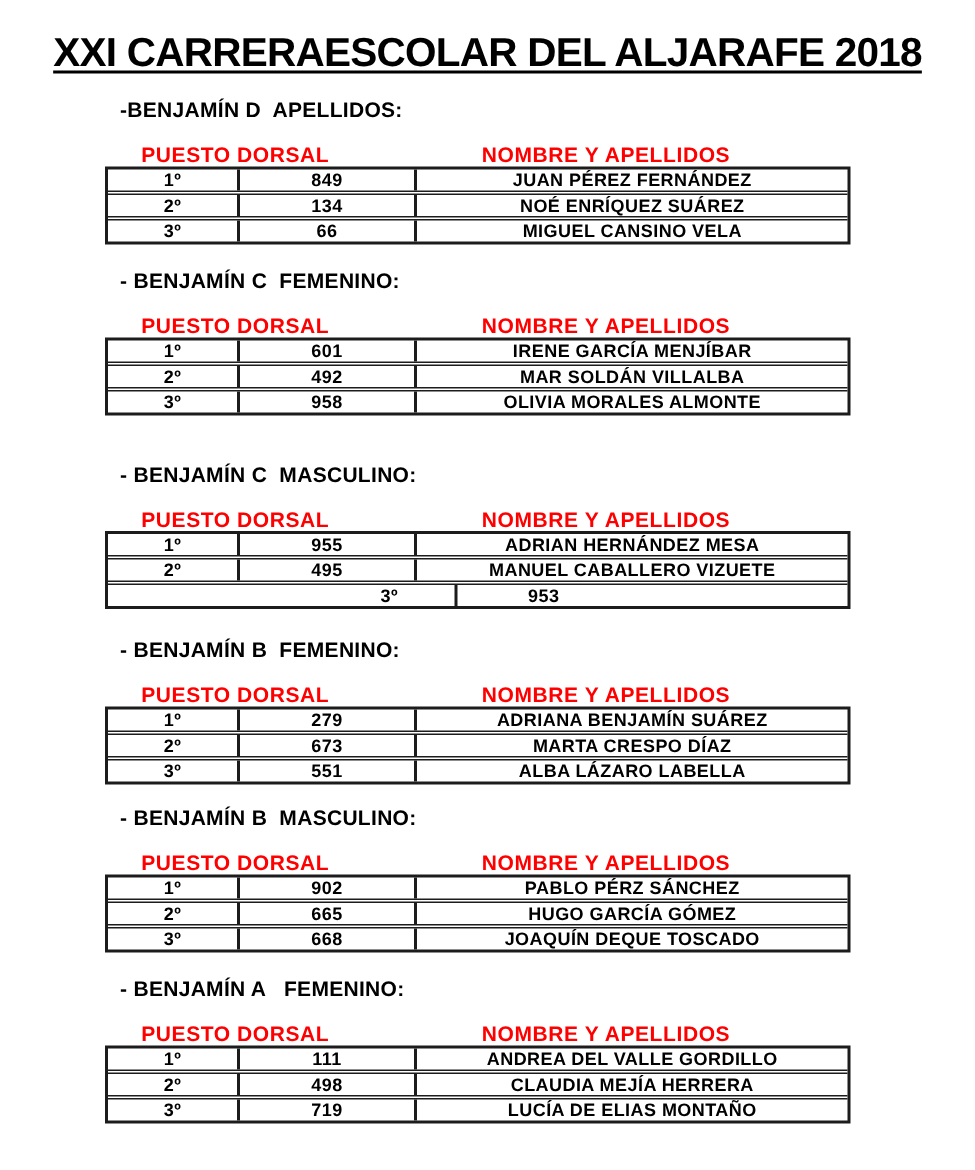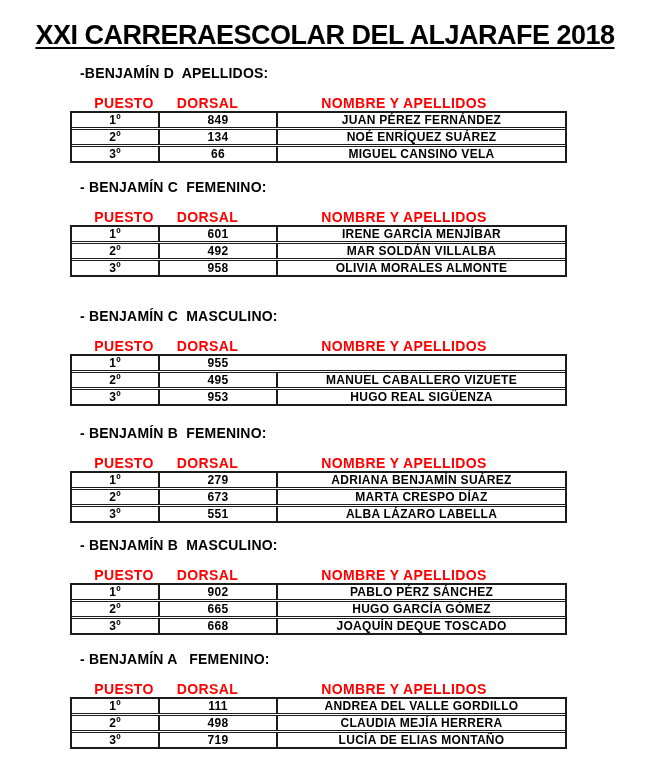--- a/index.html
+++ b/index.html
@@ -42,30 +42,30 @@
   .hdr {
     margin: 17px 0 1px 70px;
     width: 497px;
     display: flex;
     color: var(--accent, #ff0000);
     font-size: 14px;
     line-height: 13px;
     letter-spacing: 0.4px;
   }
   .hdr .h1 { width: 88px; text-align: center; transform: translateX(10px); }
-  .hdr .h2 { width: 99px; text-align: center; }
+  .hdr .h2 { width: 99px; text-align: left; }
   .hdr .h3 { flex: 1; text-align: center; transform: translateX(-24px); padding-left: 32px; }
   .rtable {
     margin-left: 70px;
     width: 497px;
     box-sizing: border-box;
     border: 2px solid var(--border, #1c1c1c);
     background: #ffffff;
   }
-  .rrow { display: flex; height: 14px; }
+  .rrow { display: flex; height: 14px; justify-content: center; }
   .rrow + .rrow { border-top: 3px double var(--border, #1c1c1c); }
   .rcell {
     box-sizing: border-box;
     font-size: 12px;
     line-height: 14px;
     text-align: center;
     letter-spacing: 0.3px;
     white-space: pre;
     overflow: hidden;
   }
@@ -135,30 +135,30 @@
     <div class="heading">- BENJAMÍN C  MASCULINO:</div>
     <div class="hdr">
       <span class="h1">PUESTO</span>
       <span class="h2">DORSAL</span>
       <span class="h3">NOMBRE Y APELLIDOS</span>
     </div>
     <div class="rtable">
           <div class="rrow">
             <div class="rcell c1">1º</div>
             <div class="rcell c2">955</div>
+            <div class="rcell c3">ADRIAN HERNÁNDEZ MESA</div>
           </div>
           <div class="rrow">
             <div class="rcell c1">2º</div>
             <div class="rcell c2">495</div>
             <div class="rcell c3">MANUEL CABALLERO VIZUETE</div>
           </div>
           <div class="rrow">
             <div class="rcell c1">3º</div>
             <div class="rcell c2">953</div>
-            <div class="rcell c3">HUGO REAL SIGÜENZA</div>
           </div>
         </div>
   </section>
 
   <section class="section">
     <div class="heading">- BENJAMÍN B  FEMENINO:</div>
     <div class="hdr">
       <span class="h1">PUESTO</span>
       <span class="h2">DORSAL</span>
       <span class="h3">NOMBRE Y APELLIDOS</span>

